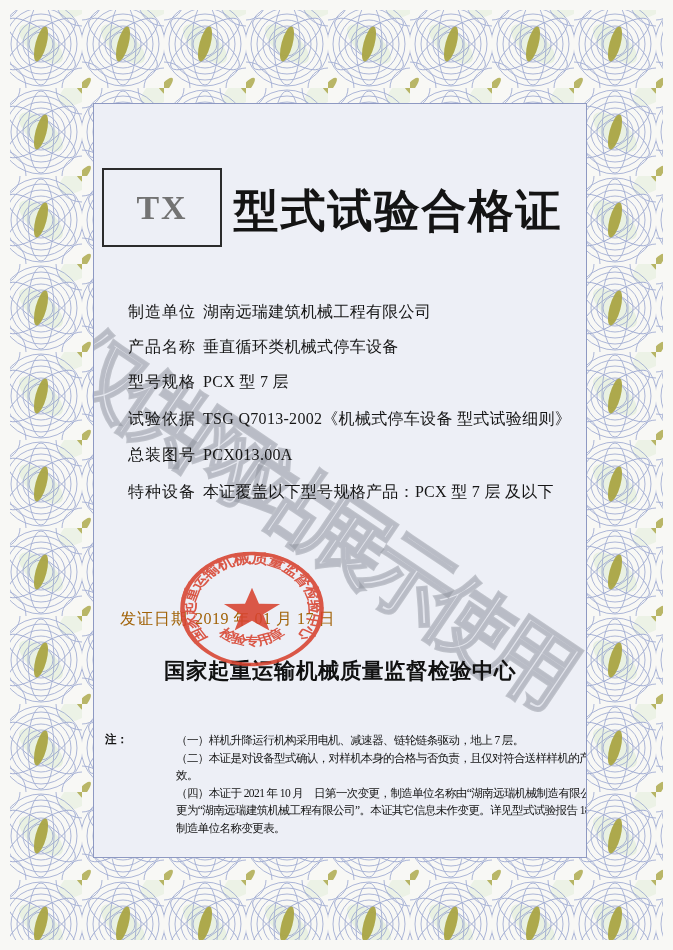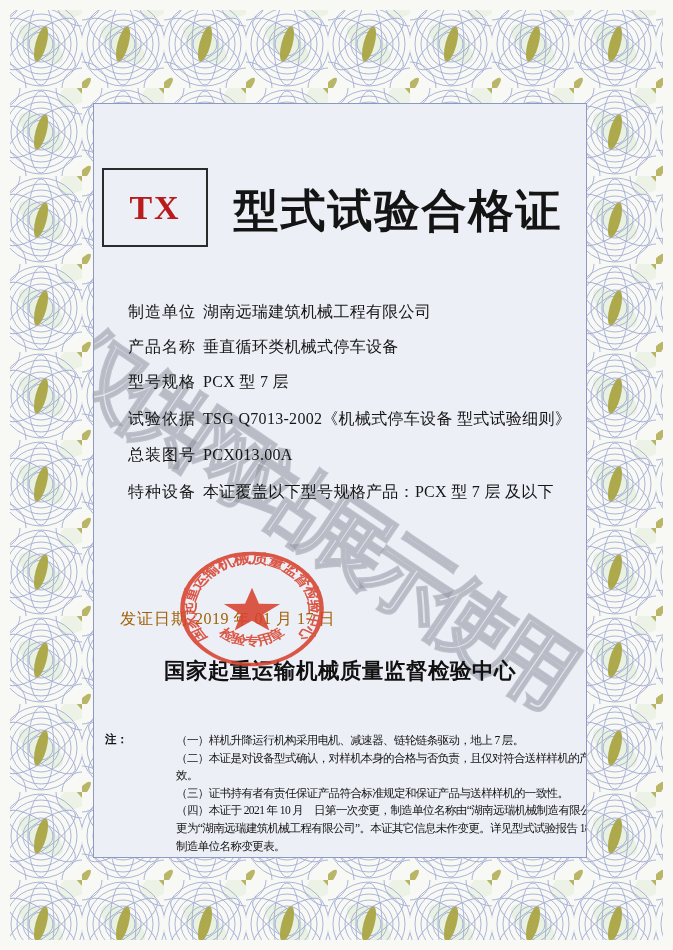--- a/index.html
+++ b/index.html
@@ -35,24 +35,24 @@
     font-size: 86px; font-weight: bold;
     letter-spacing: -12px;
     white-space: nowrap;
     color: rgba(145,148,158,0.10);
     -webkit-text-stroke: 2.2px rgba(140,144,155,0.48);
     z-index: 1;
     pointer-events: none;
   }
 
   .tx-box {
-    left: 8px; top: 64px; width: 106px; height: 79px;
+    left: 8px; top: 64px; width: 120px; height: 79px;
     border: 2px solid #2b2b2b;
     display: flex; align-items: center; justify-content: center;
-    font-size: 34px; font-weight: bold; color: #b91c1c;
+    font-size: 34px; font-weight: bold; color: #737373;
     letter-spacing: 2px; z-index: 3;
   }
 
   .title-block { left: 118px; top: 54px; width: 372px; text-align: center; z-index: 3; }
   .title-small {
     font-size: 25px; color: #181818;
     letter-spacing: 27px; padding-left: 27px;
     font-weight: 500;
   }
   .title-main {
@@ -192,18 +192,17 @@
       <path fill="#d8432f" d="M100,64 L109.4,91.1 L138,91.6 L115.2,108.9 L123.5,136.4 L100,120 L76.5,136.4 L84.8,108.9 L62,91.6 L90.6,91.1 Z"></path>
       <text font-size="21" font-weight="bold" fill="#d8432f" font-family="Liberation Serif, serif">
         <textPath href="#sealArcBottom" startOffset="8" textLength="100" lengthAdjust="spacing">检验专用章</textPath>
       </text>
     </svg>
 
     <div class="notes-label">注：</div>
     <div class="notes-list">
       <div class="note-item">（一）样机升降运行机构采用电机、减速器、链轮链条驱动，地上 7 层。</div>
       <div class="note-item">（二）本证是对设备型式确认，对样机本身的合格与否负责，且仅对符合送样样机的产品有效。</div>
-      <div class="note-item">（三）证书持有者有责任保证产品符合标准规定和保证产品与送样样机的一致性。</div>
       <div class="note-item">（四）本证于 2021 年 10 月　日第一次变更，制造单位名称由“湖南远瑞机械制造有限公司”变更为“湖南远瑞建筑机械工程有限公司”。本证其它信息未作变更。详见型式试验报告 18-Z-1132 制造单位名称变更表。</div>
     </div>
 
   </div>
 </div>
 
 </body></html>

